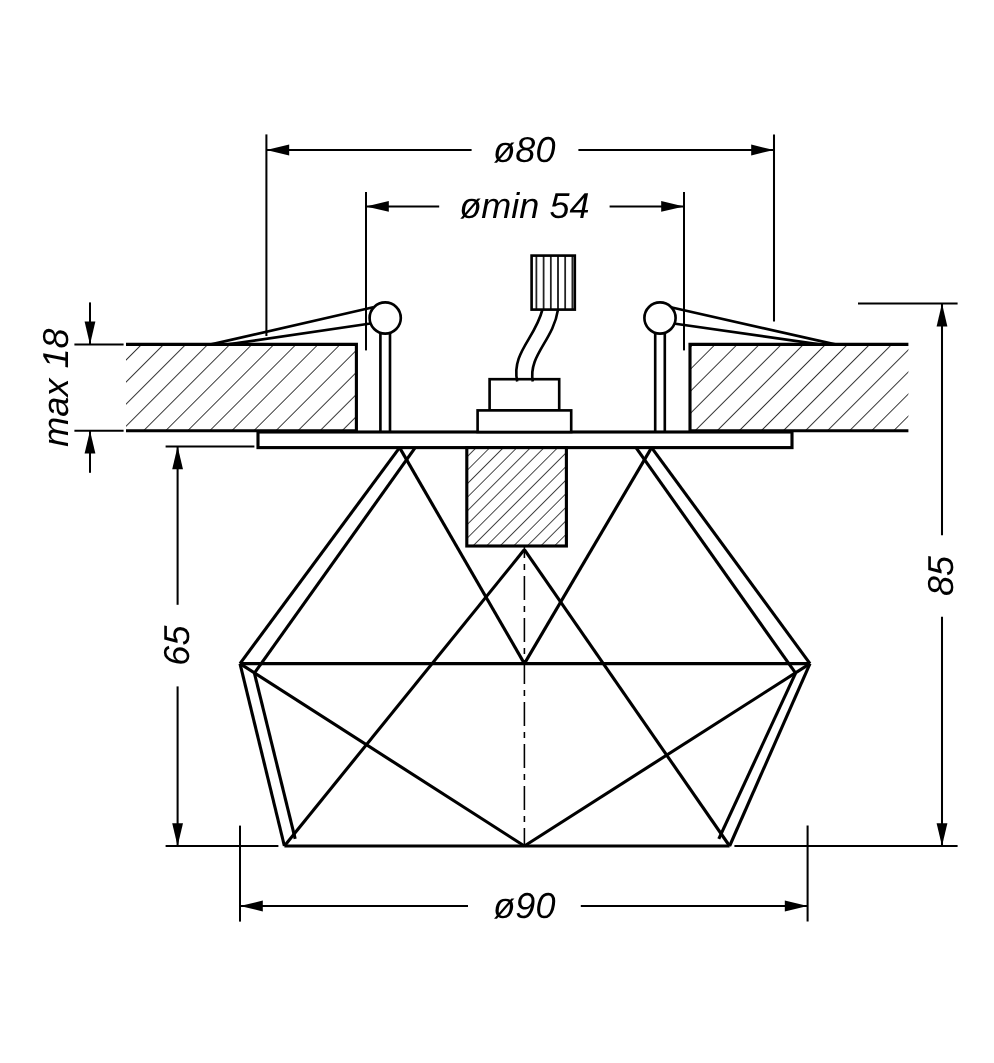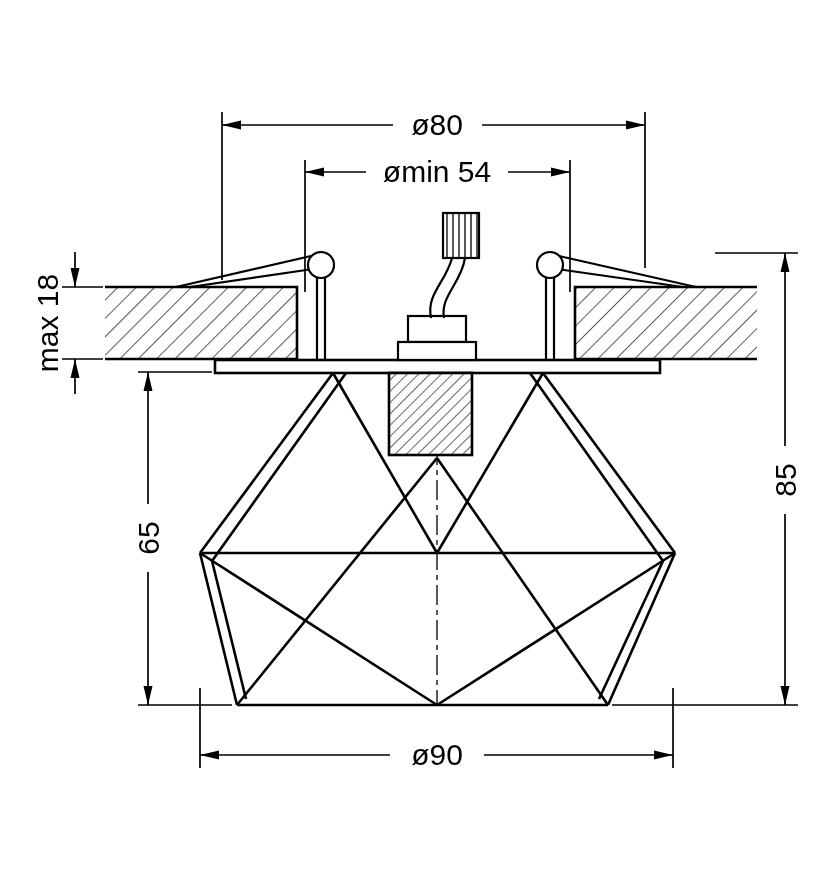--- a/index.html
+++ b/index.html
@@ -1,18 +1,18 @@
 <!DOCTYPE html>
 <html style="--line: #000000; --background: #ffffff;"><head>
 <meta charset="utf-8">
 <title>Diagram</title>
 <style>
   :root { --line:#000000; --background:#ffffff; }
   html,body { margin:0; padding:0; background:var(--background); }
-  .canvas { width:732px; height:886px; background:var(--background); position:relative; }
+  .canvas { width:732px; height:886px; background:var(--background); position:relative;font-style:italic; }
   svg { display:block; color:var(--line); }
   .s-main  { stroke:var(--line); stroke-width:2.6; fill:none; }
   .s-med   { stroke:var(--line); stroke-width:2.2; fill:none; }
   .s-dim   { stroke:var(--line); stroke-width:1.7; fill:none; }
   .s-axis  { stroke:var(--line); stroke-width:1.3; fill:none; stroke-dasharray:20 5 5 5; }
   .w       { fill:#ffffff; }
   .arrow   { fill:var(--line); stroke:none; }
   text.lbl { font-family:"Liberation Sans", sans-serif; font-size:30px; fill:var(--line); }
 </style>
 </head>

